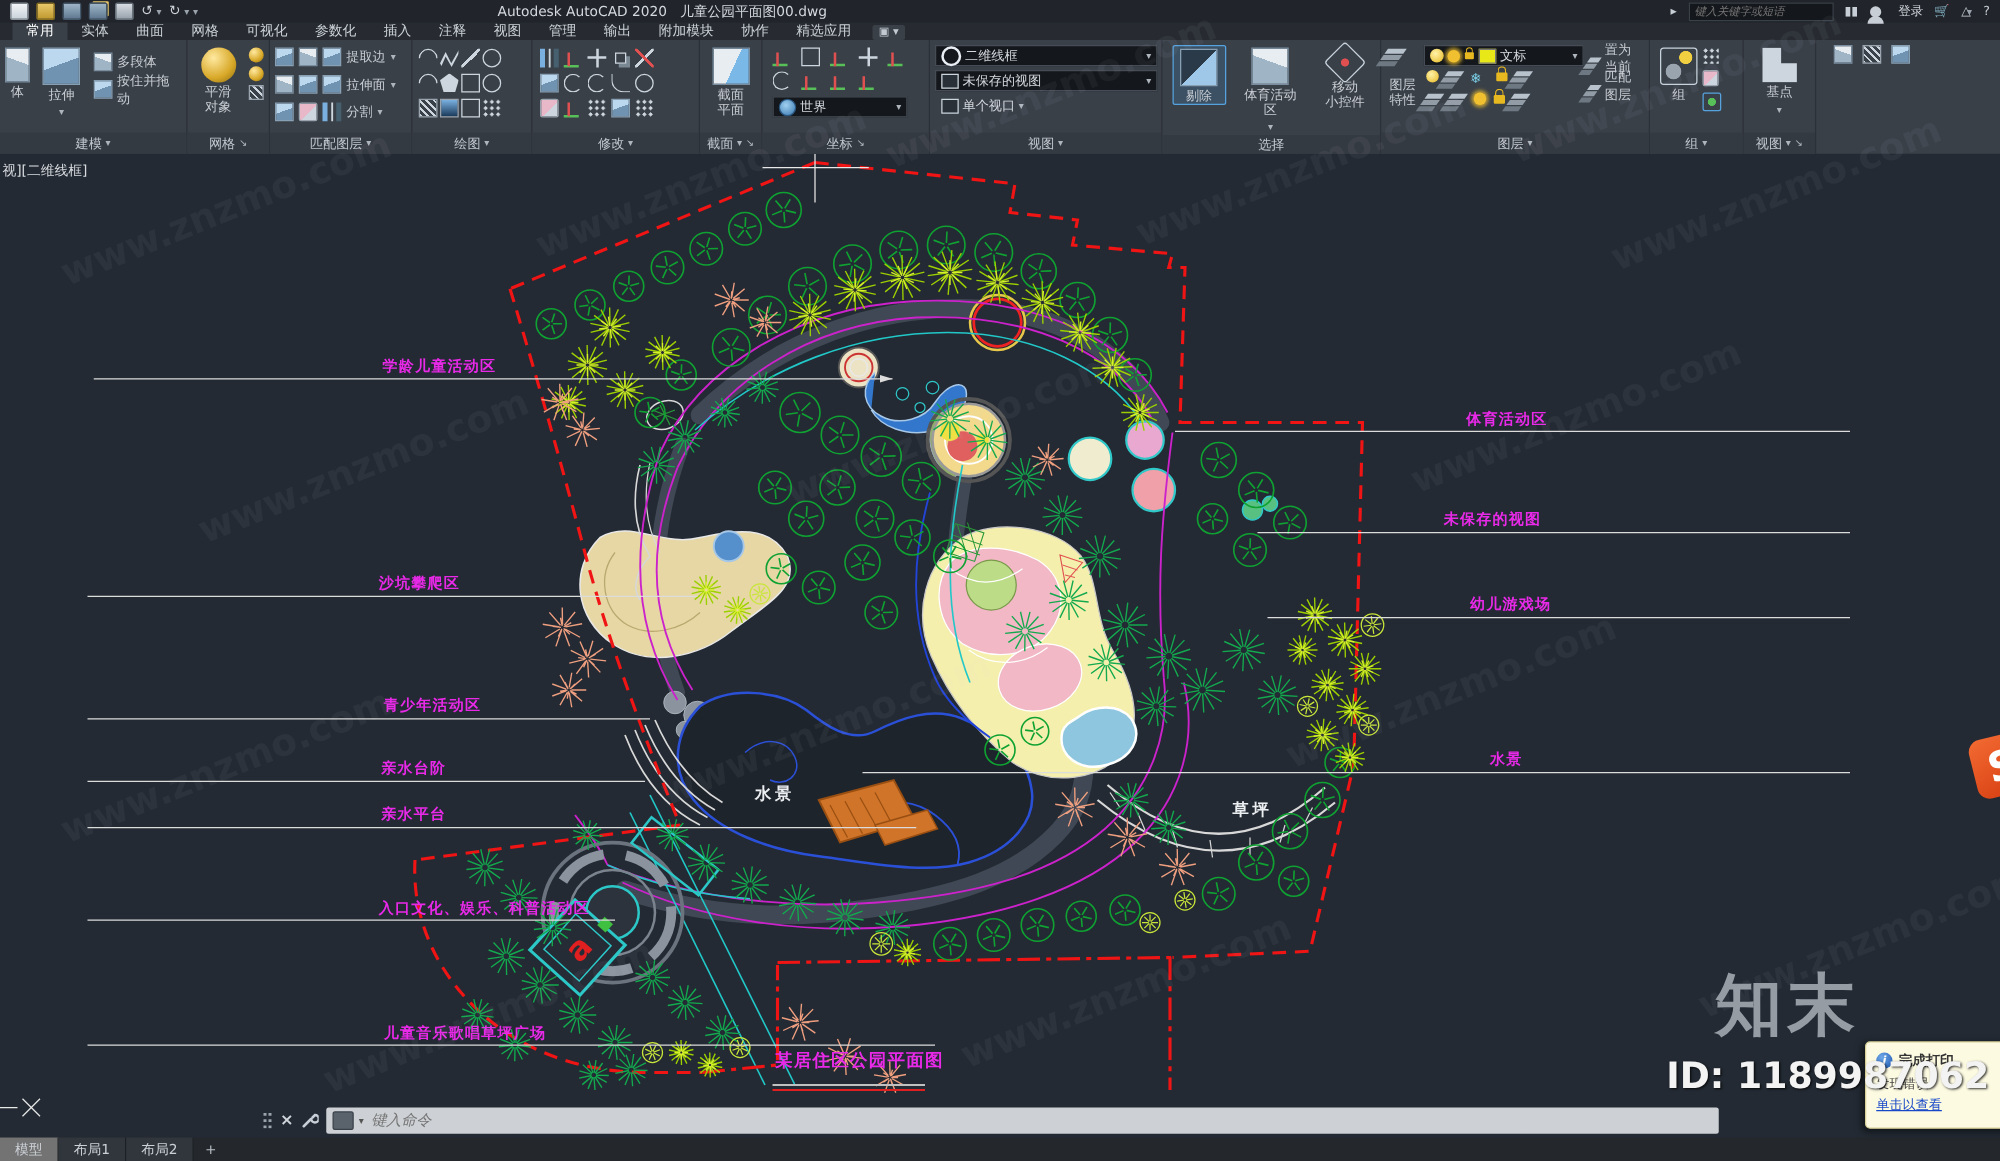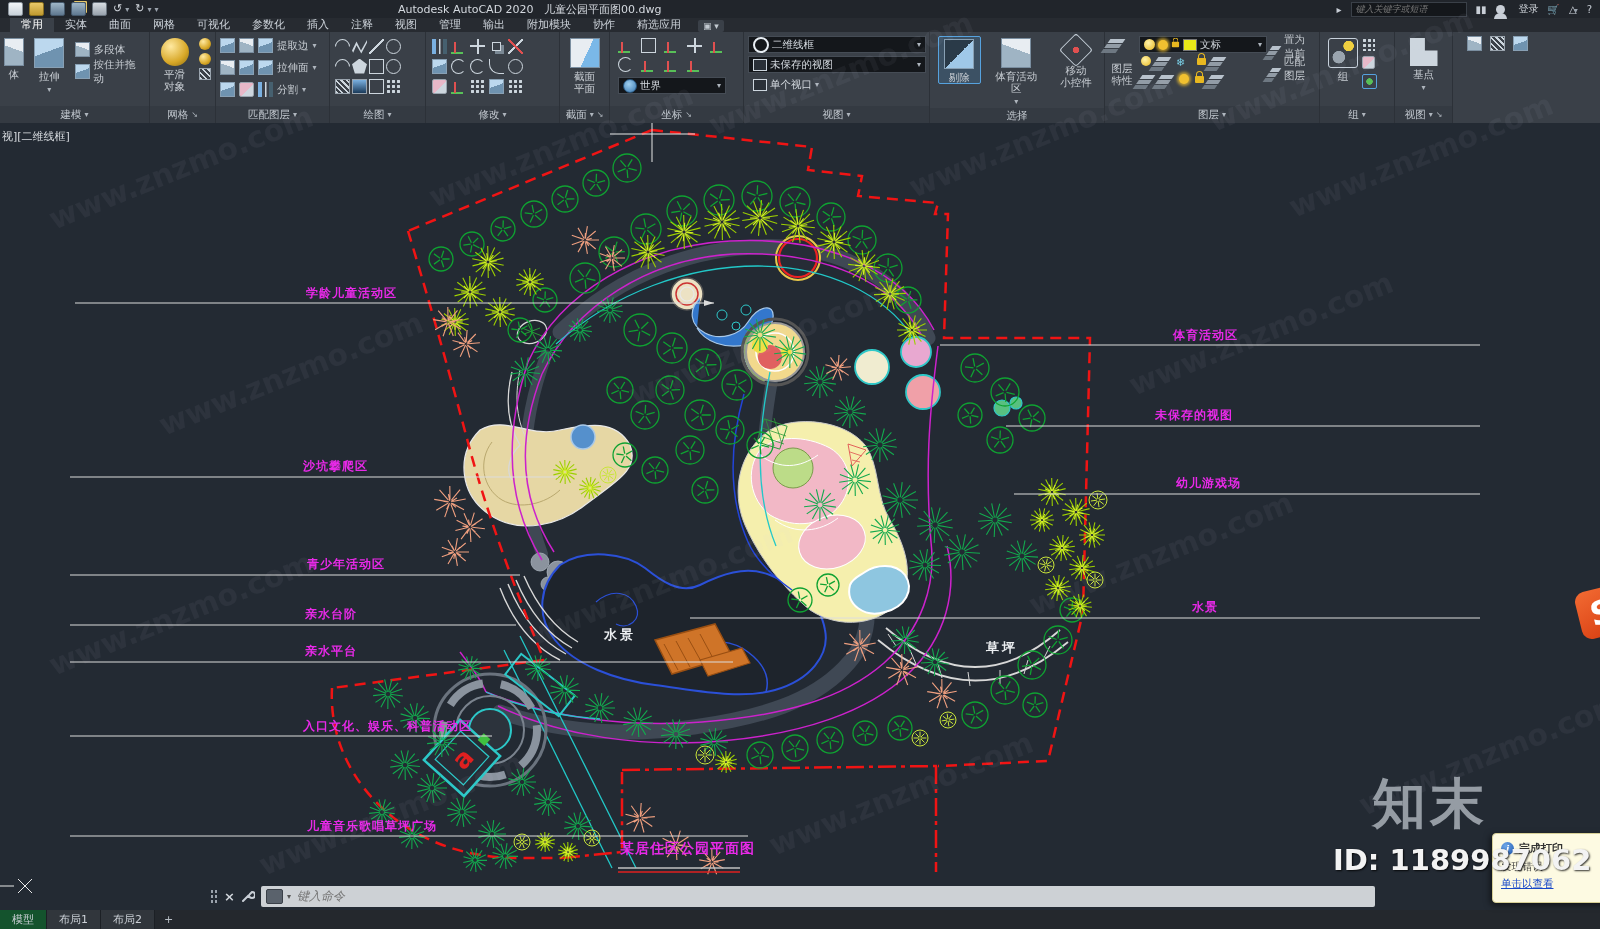--- a/index.html
+++ b/index.html
@@ -110,21 +110,21 @@
   #cmdbar{position:absolute;left:210px;top:885px;height:22px;display:flex;align-items:center;gap:6px;z-index:45}
   .dots6{width:8px;height:14px;background:radial-gradient(circle,#9aa2ac 1.2px,transparent 1.4px);background-size:4px 5px}
   .cmd-x{color:#d0d5db;font-size:13px;font-weight:bold}
   #cmdfield{width:1114px;height:21px;background:#cdd1d5;border-radius:2px;display:flex;align-items:center;padding:0 5px;box-sizing:border-box;gap:4px}
   #cmdfield .cico{width:15px;height:13px;background:#5a626c;border:1px solid #3a4048;border-radius:2px}
   #cmdinput{flex:1;border:none;background:transparent;font-style:italic;font-size:12px;color:#4c1d95;outline:none;font-family:inherit}
   
   #layoutbar{position:absolute;left:0;top:910px;width:1600px;height:19px;background:#24282d;z-index:44;
     display:flex;align-items:stretch;color:#ccd1d7;font-size:11px}
   .ltab{padding:2px 12px;display:flex;align-items:center;background:#31363c;border-right:1px solid #1c2025;cursor:default}
-  .ltab.model{background:#14532d}
+  .ltab.model{background:#737373}
   .lplus{padding:2px 9px;display:flex;align-items:center;color:#b8bfc6}
   
 </style>
 </head>
 <body>
 
 <div id="titlebar">
   <div class="qat">
     <span class="qicon q-doc"></span>
     <span class="qicon q-folder"></span>

